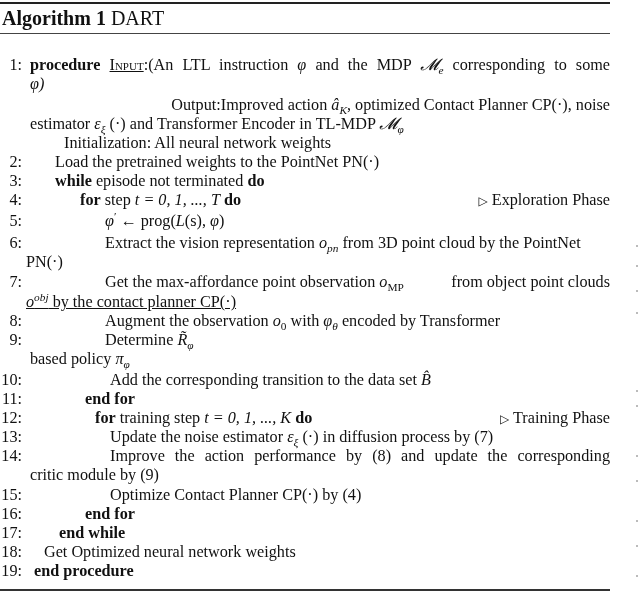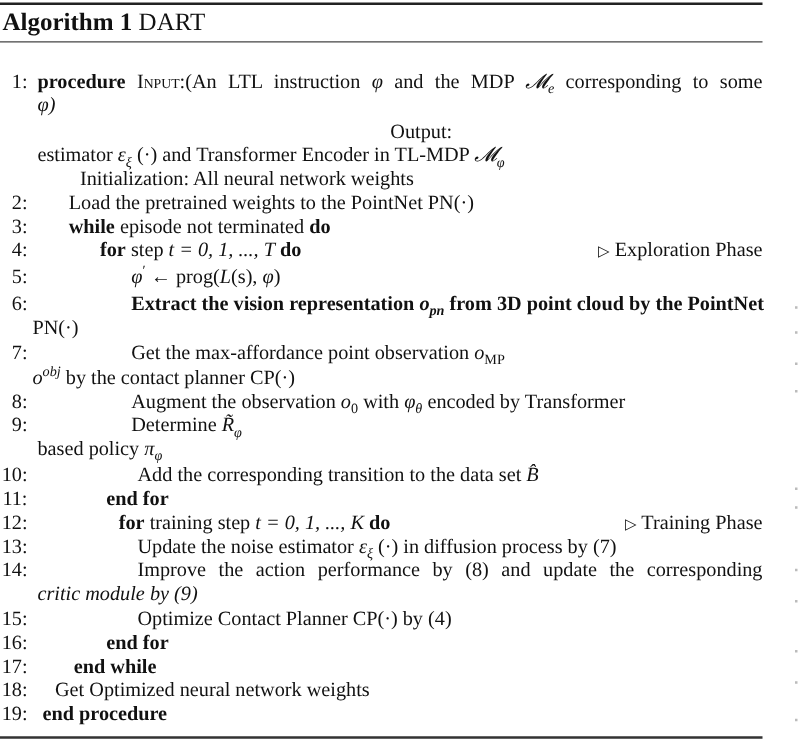--- a/index.html
+++ b/index.html
@@ -8,21 +8,21 @@
   .algo { position: absolute; left: 0; top: 0; width: 610px; }
   .rule-top { position: absolute; left: 0; top: 2px; width: 610px; height: 2px; background: #222; }
   .rule-mid { position: absolute; left: 0; top: 33px; width: 610px; height: 1px; background: #444; }
   .rule-bot { position: absolute; left: 0; top: 589px; width: 610px; height: 2px; background: #333; }
   .title { position: absolute; left: 2px; top: 5px; font-size: 20px; line-height: 26px; white-space: nowrap; }
   .title .b { font-weight: bold; }
   .line { position: absolute; left: 0; width: 610px; font-size: 16.2px; line-height: 19px; white-space: nowrap; }
   .num { position: absolute; left: 0; width: 22px; text-align: right; }
   .txt { position: absolute; }
   .kw { font-weight: bold; }
-  .sc { font-variant: small-caps; }
+  .sc { font-variant: small-caps; text-decoration: underline; }
   .m { font-style: italic; }
   .comment { position: absolute; right: 0; }
   .just { text-align: justify; text-align-last: justify; }
   sub, sup { font-size: 70%; line-height: 0; }
   .margin-ticks { position: absolute; left: 634px; top: 0; width: 6px; height: 602px; }
   .tick { position: absolute; left: 2px; width: 2px; height: 2px; background: #bbb; }
 </style>
 </head>
 <body>
 
@@ -36,22 +36,23 @@
 
   <div class="line" style="top:56px">
     <span class="num">1:</span>
     <span class="txt just" style="left:30px; width:580px;"><span class="kw">procedure</span> <span class="sc">Input</span><span>:(An LTL instruction </span><span class="m">φ</span><span> and the MDP </span><span class="m">𝓜</span><sub class="m">e</sub><span> corresponding to some</span></span>
   </div>
   <div class="line" style="top:75px">
     <span class="txt m" style="left:30px;">φ)</span>
   </div>
 
   <div class="line" style="top:96px">
-    <span class="txt" style="left:64px; width:546px; display:flex; justify-content:center;">
+    <span class="txt" style="left:64px; width:546px; display:flex; justify-content:flex-end;">
       <span>Output:</span>
+      <span><span>Improved action </span><span class="m">â</span><sub class="m">K</sub><span>, optimized Contact Planner </span><span>CP(·)</span><span>, noise</span></span>
     </span>
   </div>
   <div class="line" style="top:115px">
     <span class="txt" style="left:30px;"><span>estimator </span><span class="m">ε</span><sub class="m">ξ</sub><span> (·) and Transformer Encoder in TL-MDP </span><span class="m">𝓜</span><sub class="m">φ</sub></span>
   </div>
 
   <div class="line" style="top:134px">
     <span class="txt" style="left:64px;">Initialization:  All neural network weights</span>
   </div>
 
@@ -71,34 +72,35 @@
     <span class="comment"><span style="font-size:12px;">▷</span> <span>Exploration Phase</span></span>
   </div>
 
   <div class="line" style="top:212px">
     <span class="num">5:</span>
     <span class="txt" style="left:105px;"><span class="m">φ</span><sup>′</sup><span> ← prog(</span><span class="m">L</span><span>(s), </span><span class="m">φ</span><span>)</span></span>
   </div>
 
   <div class="line" style="top:234px">
     <span class="num">6:</span>
-    <span class="txt" style="left:105px;font-weight:bold;"><span>Extract the vision representation </span><span class="m">o</span><sub class="m">pn</sub><span> from 3D point cloud by the PointNet</span></span>
+    <span class="txt" style="left:105px;"><span>Extract the vision representation </span><span class="m">o</span><sub class="m">pn</sub><span> from 3D point cloud by the PointNet</span></span>
   </div>
   <div class="line" style="top:253px">
     <span class="txt" style="left:26px;">PN(·)</span>
   </div>
 
   <div class="line" style="top:273px">
     <span class="num">7:</span>
     <span class="txt" style="left:105px; width:505px; display:flex; justify-content:space-between;">
         <span><span>Get the max-affordance point observation </span><span class="m">o</span><sub>MP</sub></span>
+        <span> from object point clouds</span>
       </span>
   </div>
   <div class="line" style="top:293px">
-    <span class="txt" style="left:26px;"><span class="m">o</span><sup class="m">obj</sup><span> by the contact planner CP(·)</span></span>
+    <span class="txt" style="left:26px;text-decoration:underline;"><span class="m">o</span><sup class="m">obj</sup><span> by the contact planner CP(·)</span></span>
   </div>
 
   <div class="line" style="top:312px">
     <span class="num">8:</span>
     <span class="txt" style="left:105px;"><span>Augment the observation </span><span class="m">o</span><sub>0</sub><span> with </span><span class="m">φ</span><sub class="m">θ</sub><span> encoded by Transformer</span></span>
   </div>
 
   <div class="line" style="top:331px">
     <span class="num">9:</span>
     <span class="txt" style="left:105px; width:505px; display:flex; justify-content:space-between;">
@@ -128,21 +130,21 @@
   <div class="line" style="top:428px">
     <span class="num">13:</span>
     <span class="txt" style="left:110px;"><span>Update the noise estimator </span><span class="m">ε</span><sub class="m">ξ</sub><span> (·) in diffusion process by (7)</span></span>
   </div>
 
   <div class="line" style="top:447px">
     <span class="num">14:</span>
     <span class="txt just" style="left:110px; width:500px;">Improve the action performance by (8) and update the corresponding</span>
   </div>
   <div class="line" style="top:466px">
-    <span class="txt" style="left:30px;font-style:italic;">critic module by (9)</span>
+    <span class="txt" style="left:30px;">critic module by (9)</span>
   </div>
 
   <div class="line" style="top:486px">
     <span class="num">15:</span>
     <span class="txt" style="left:110px;">Optimize Contact Planner CP(·) by (4)</span>
   </div>
 
   <div class="line" style="top:505px">
     <span class="num">16:</span>
     <span class="txt kw" style="left:85px;">end for</span>

